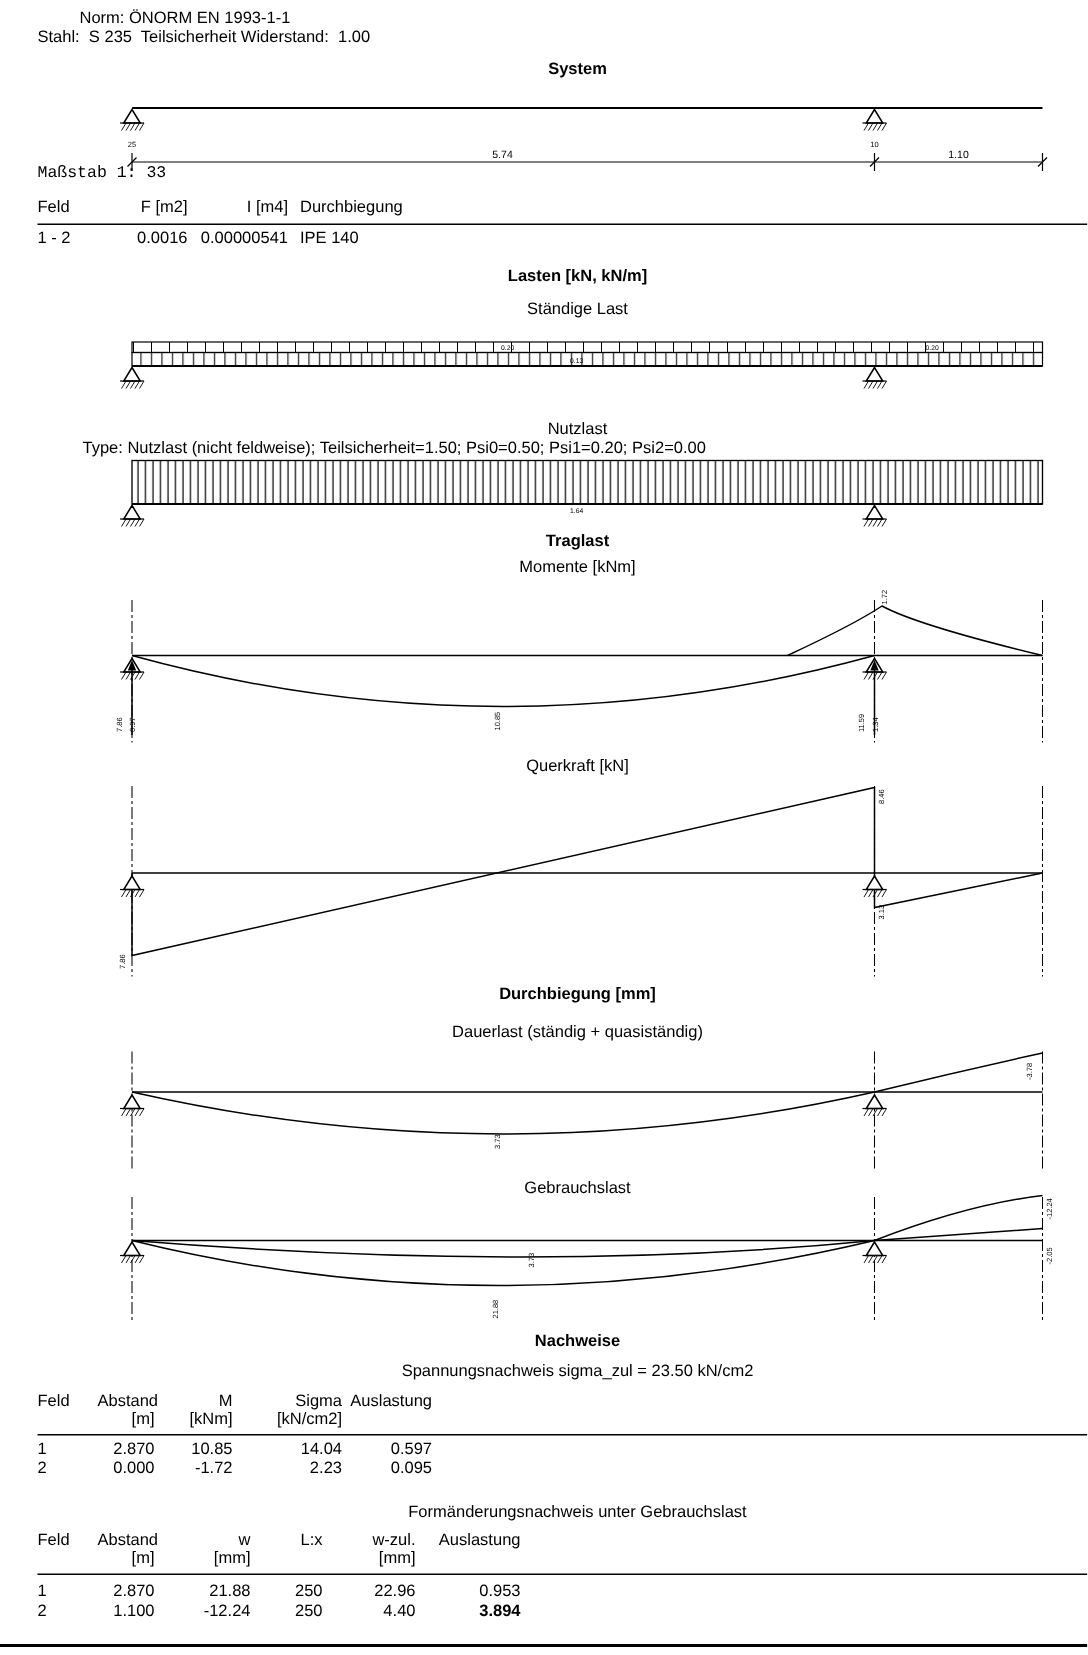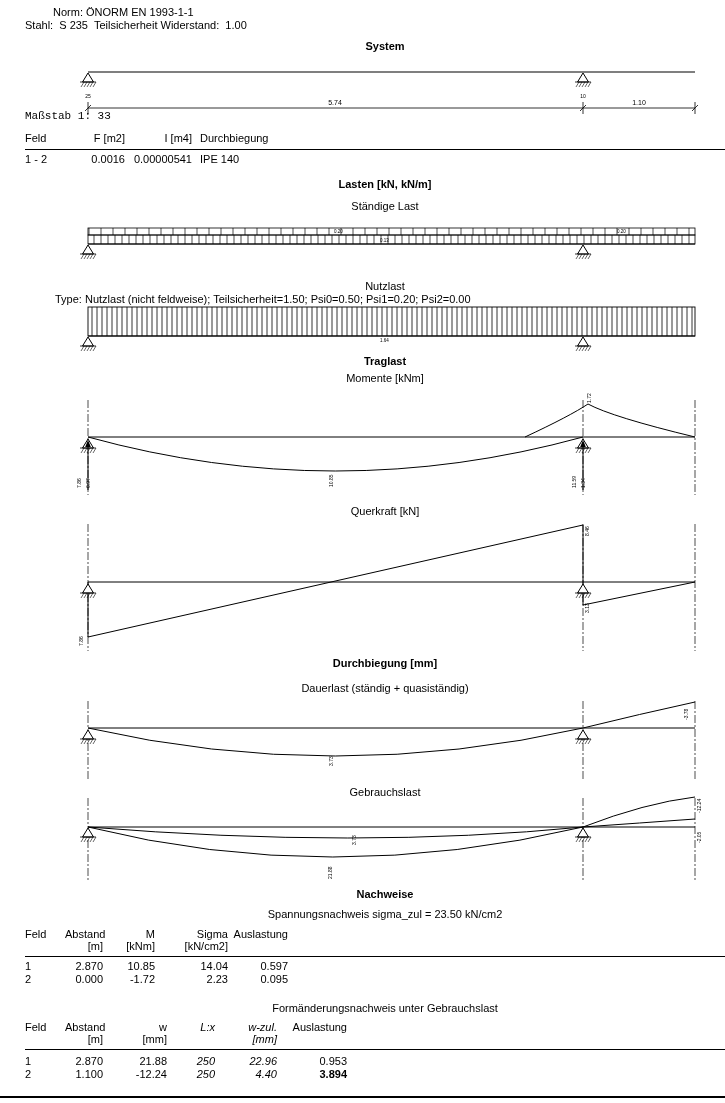--- a/index.html
+++ b/index.html
@@ -17,22 +17,22 @@
   .t1 .c2{width:67px;text-align:right;}
   .t1 .c3{text-align:left;padding-left:8px;}
   .sp .c0{width:40px;text-align:left;}
   .sp .c1{width:38px;text-align:right;}
   .sp .c2{width:52px;text-align:right;}
   .sp .c3{width:73px;text-align:right;}
   .sp .c4{width:60px;text-align:right;}
   .fo .c0{width:40px;text-align:left;}
   .fo .c1{width:38px;text-align:right;}
   .fo .c2{width:64px;text-align:right;}
-  .fo .c3{width:48px;text-align:right;font-style:italic;}
-  .fo .c4{width:62px;text-align:right;font-style:italic;}
+  .fo .c3{width:48px;text-align:right;}
+  .fo .c4{width:62px;text-align:right;}
   .fo .c5{width:70px;text-align:right;}
   svg{position:absolute;left:0;overflow:visible;}
   svg text{font-family:"Liberation Sans",sans-serif;fill:#000;}
   .rl{font-size:5px;}
   .bl{font-size:4.5px;}
   .dim{font-size:7px;}
   .sn{font-size:5px;}
 </style>
 </head>
 <body>

